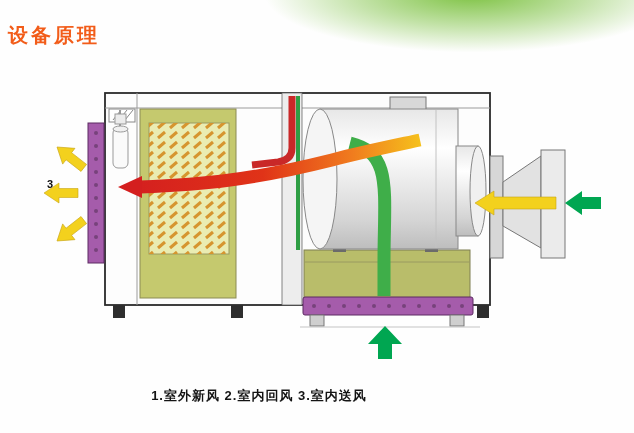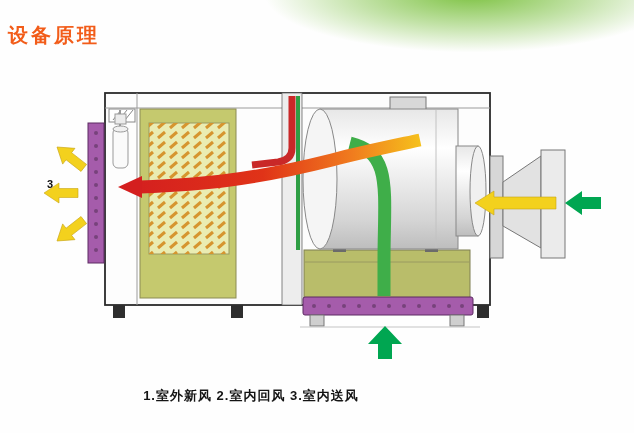--- a/index.html
+++ b/index.html
@@ -15,21 +15,21 @@
     background:radial-gradient(ellipse 68% 105% at 60% -8%,
       var(--decor_green) 0%, rgba(125,194,66,0.45) 42%, rgba(255,255,255,0) 75%);
     pointer-events:none;
   }
   .title{
     position:absolute;top:22px;left:8px;
     font-size:20px;font-weight:bold;letter-spacing:3px;
     color:var(--title_orange);
   }
   .caption{
-    position:absolute;top:387px;left:0;width:100%;
+    position:absolute;top:387px;left:8px;width:100%;
     text-align:center;font-size:13px;font-weight:bold;color:#141414;
     letter-spacing:1px;
   }
   svg{position:absolute;top:0;left:0;}
 </style>
 </head>
 <body>
 
 <div class="stage">
 

